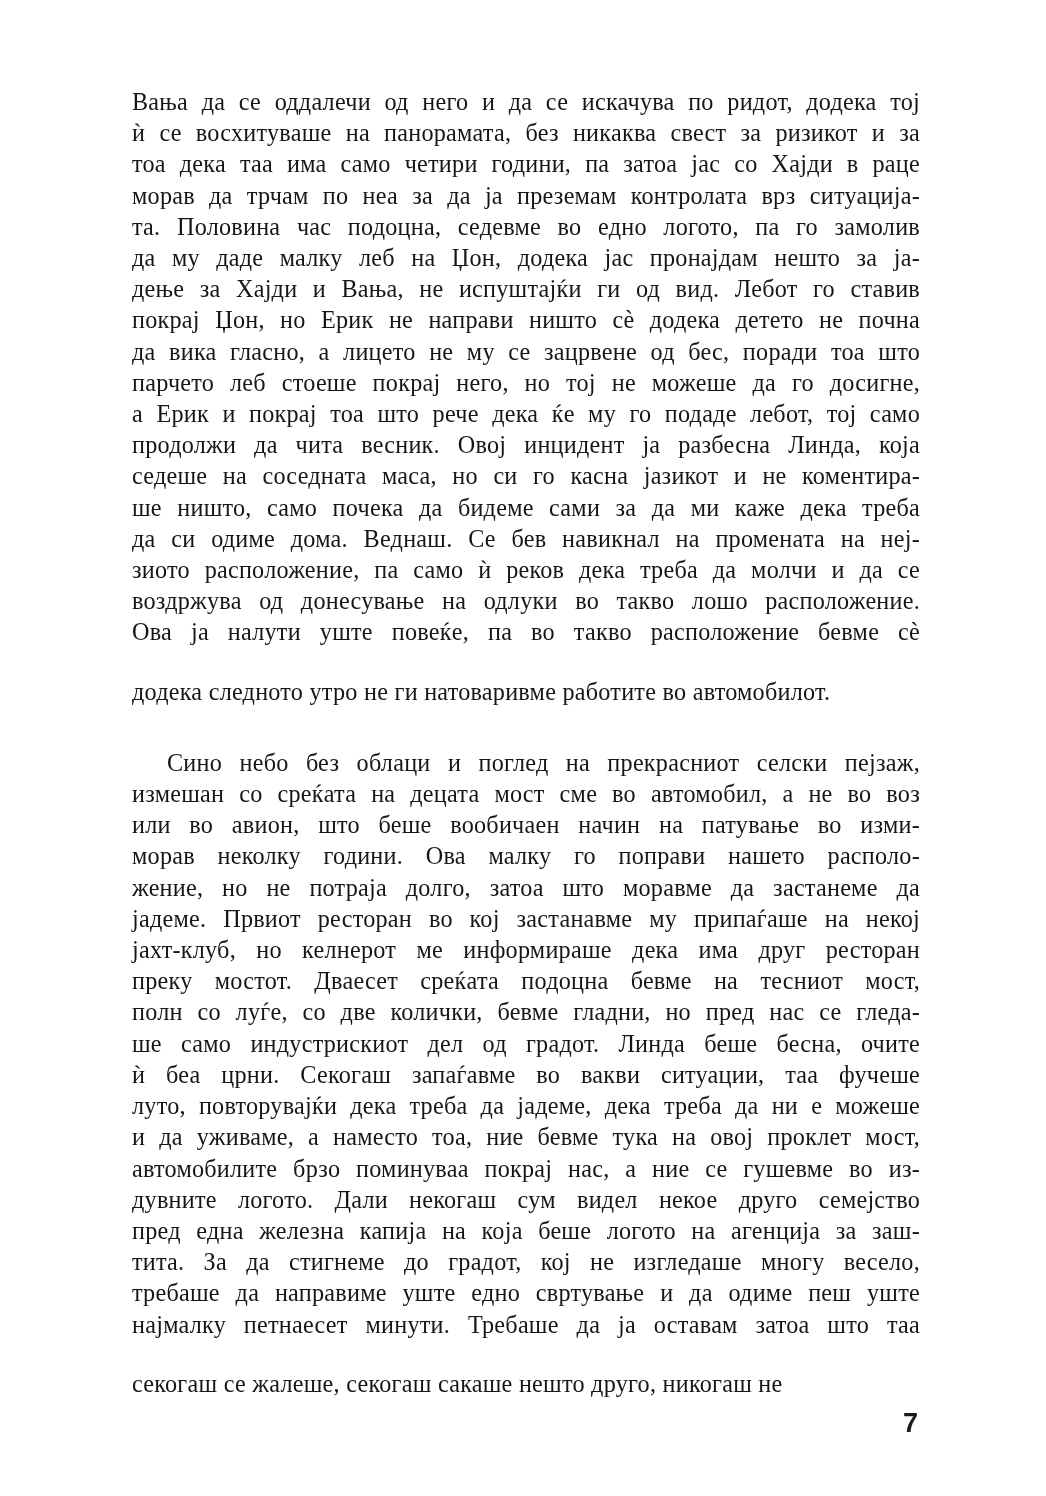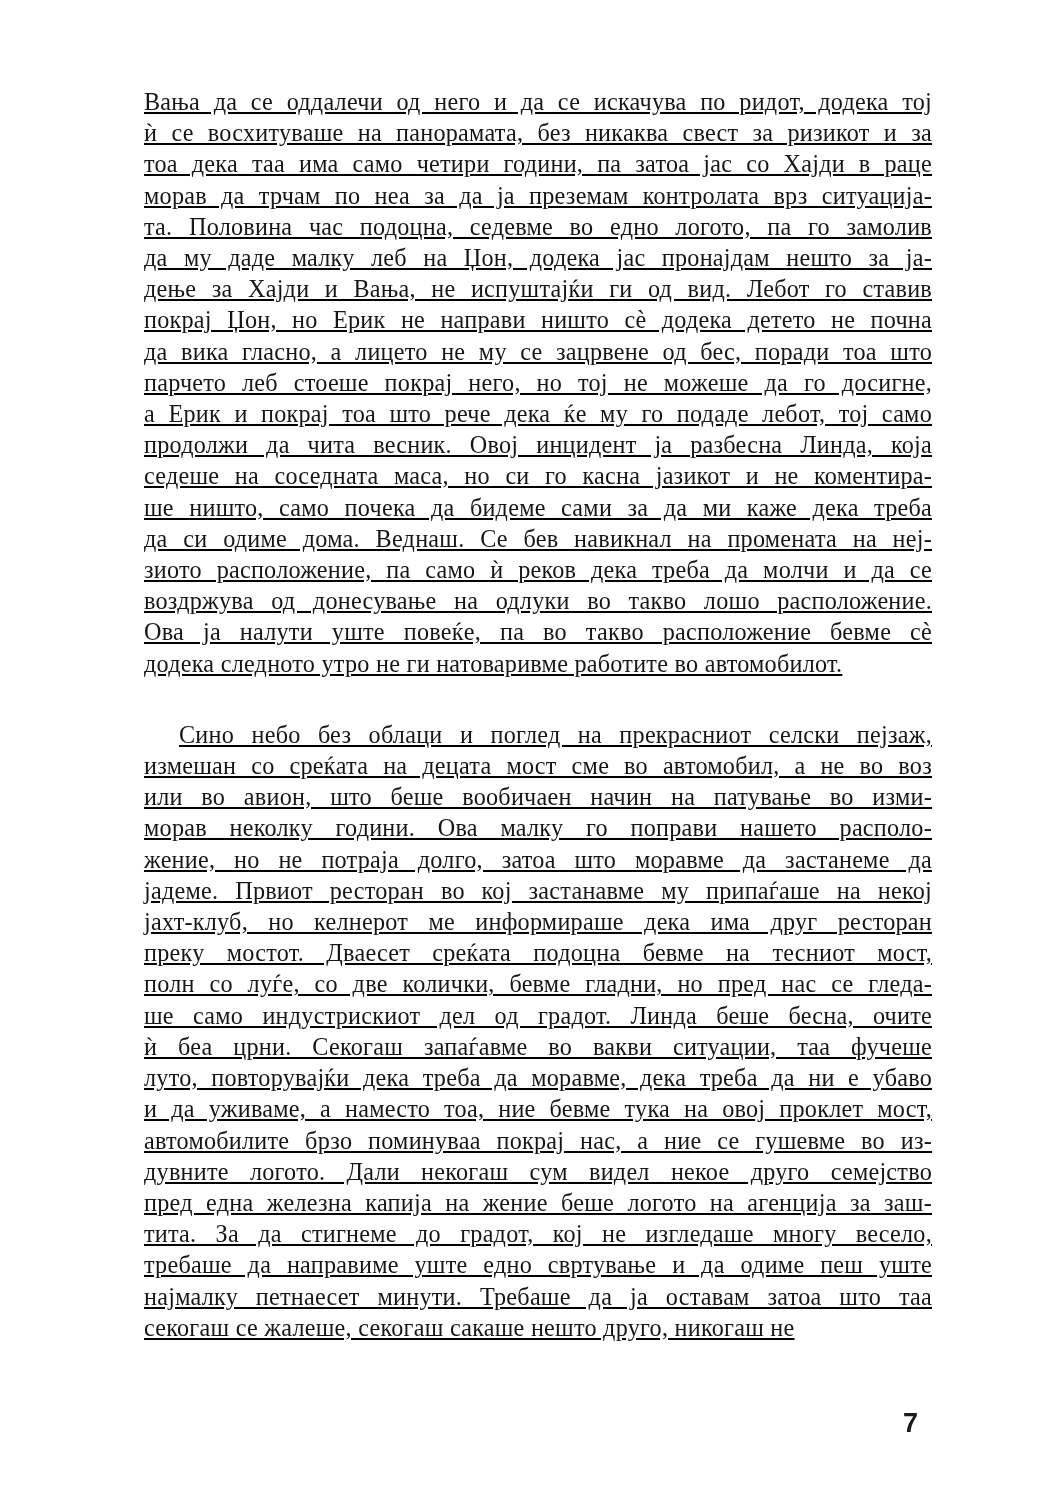--- a/index.html
+++ b/index.html
@@ -18,24 +18,23 @@
   }
 
   .page {
     position: absolute;
     inset: 0;
     background: #ffffff;
   }
 
   .text-block {
     position: absolute;
-    left: 144px;
+    left: 132px;
     top: 86px;
     width: 788px;
-    text-decoration: underline;
   }
 
   .para {
     margin: 0;
     font-size: 24.2px;
     line-height: 31.2px;
     text-align: justify;
     text-align-last: left;
     color: #161616;
     letter-spacing: 0.01em;
@@ -45,20 +44,21 @@
   
   .line {
     display: block;
     width: 100%;
     text-align: justify;
     text-align-last: justify;
     white-space: nowrap;
   }
   .line.last {
     text-align-last: left;
+    margin-top: 28px;
   }
 
   .para-gap {
     height: 40px;
   }
 
   .folio {
     position: absolute;
     right: 128px;
     top: 1408px;
@@ -105,25 +105,25 @@
         <span class="line">измешан со среќата на децата мост сме во автомобил, а не во воз</span>
         <span class="line">или во авион, што беше вообичаен начин на патување во изми-</span>
         <span class="line">морав неколку години. Ова малку го поправи нашето располо-</span>
         <span class="line">жение, но не потраја долго, затоа што моравме да застанеме да</span>
         <span class="line">јадеме. Првиот ресторан во кој застанавме му припаѓаше на некој</span>
         <span class="line">јахт-клуб, но келнерот ме информираше дека има друг ресторан</span>
         <span class="line">преку мостот. Дваесет среќата подоцна бевме на тесниот мост,</span>
         <span class="line">полн со луѓе, со две колички, бевме гладни, но пред нас се гледа-</span>
         <span class="line">ше само индустрискиот дел од градот. Линда беше бесна, очите</span>
         <span class="line">ѝ беа црни. Секогаш запаѓавме во вакви ситуации, таа фучеше</span>
-        <span class="line">луто, повторувајќи дека треба да моравме, дека треба да ни е убаво</span>
+        <span class="line">луто, повторувајќи дека треба да јадеме, дека треба да ни е можеше</span>
         <span class="line">и да уживаме, а наместо тоа, ние бевме тука на овој проклет мост,</span>
         <span class="line">автомобилите брзо поминуваа покрај нас, а ние се гушевме во из-</span>
         <span class="line">дувните логото. Дали некогаш сум видел некое друго семејство</span>
-        <span class="line">пред една железна капија на жение беше логото на агенција за заш-</span>
+        <span class="line">пред една железна капија на која беше логото на агенција за заш-</span>
         <span class="line">тита. За да стигнеме до градот, кој не изгледаше многу весело,</span>
         <span class="line">требаше да направиме уште едно свртување и да одиме пеш уште</span>
         <span class="line">најмалку петнаесет минути. Требаше да ја оставам затоа што таа</span>
         <span class="line last">секогаш се жалеше, секогаш сакаше нешто друго, никогаш не</span>
       </p>
 
   </div>
 
   <div class="folio">7</div>
 

